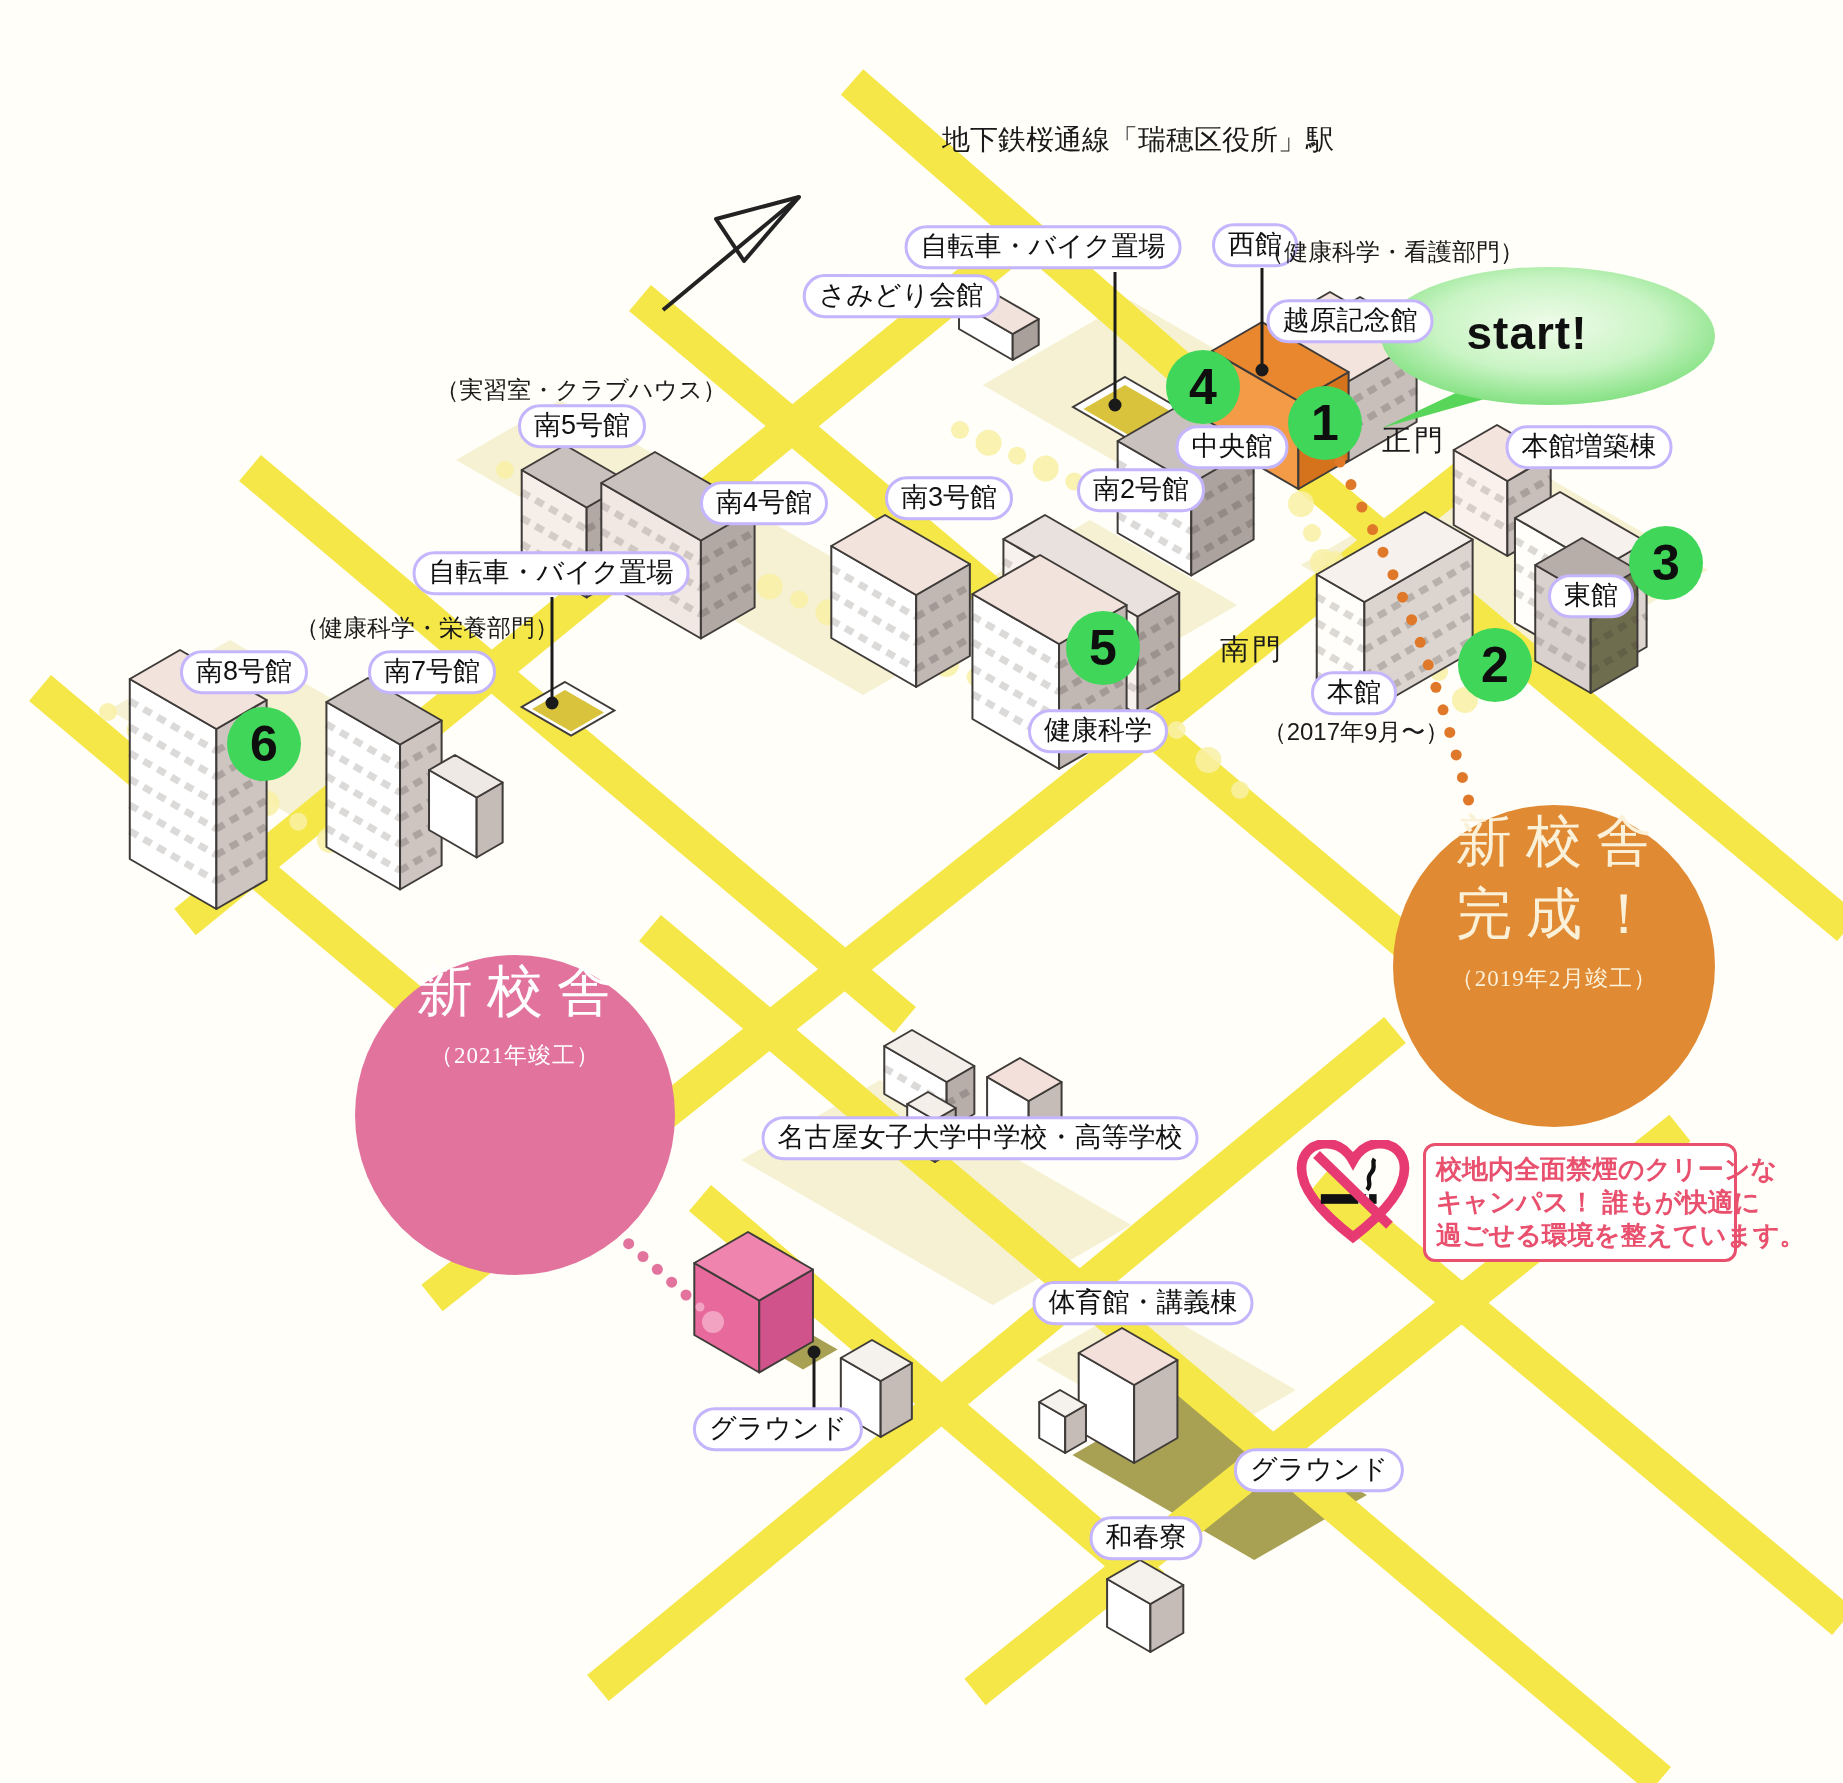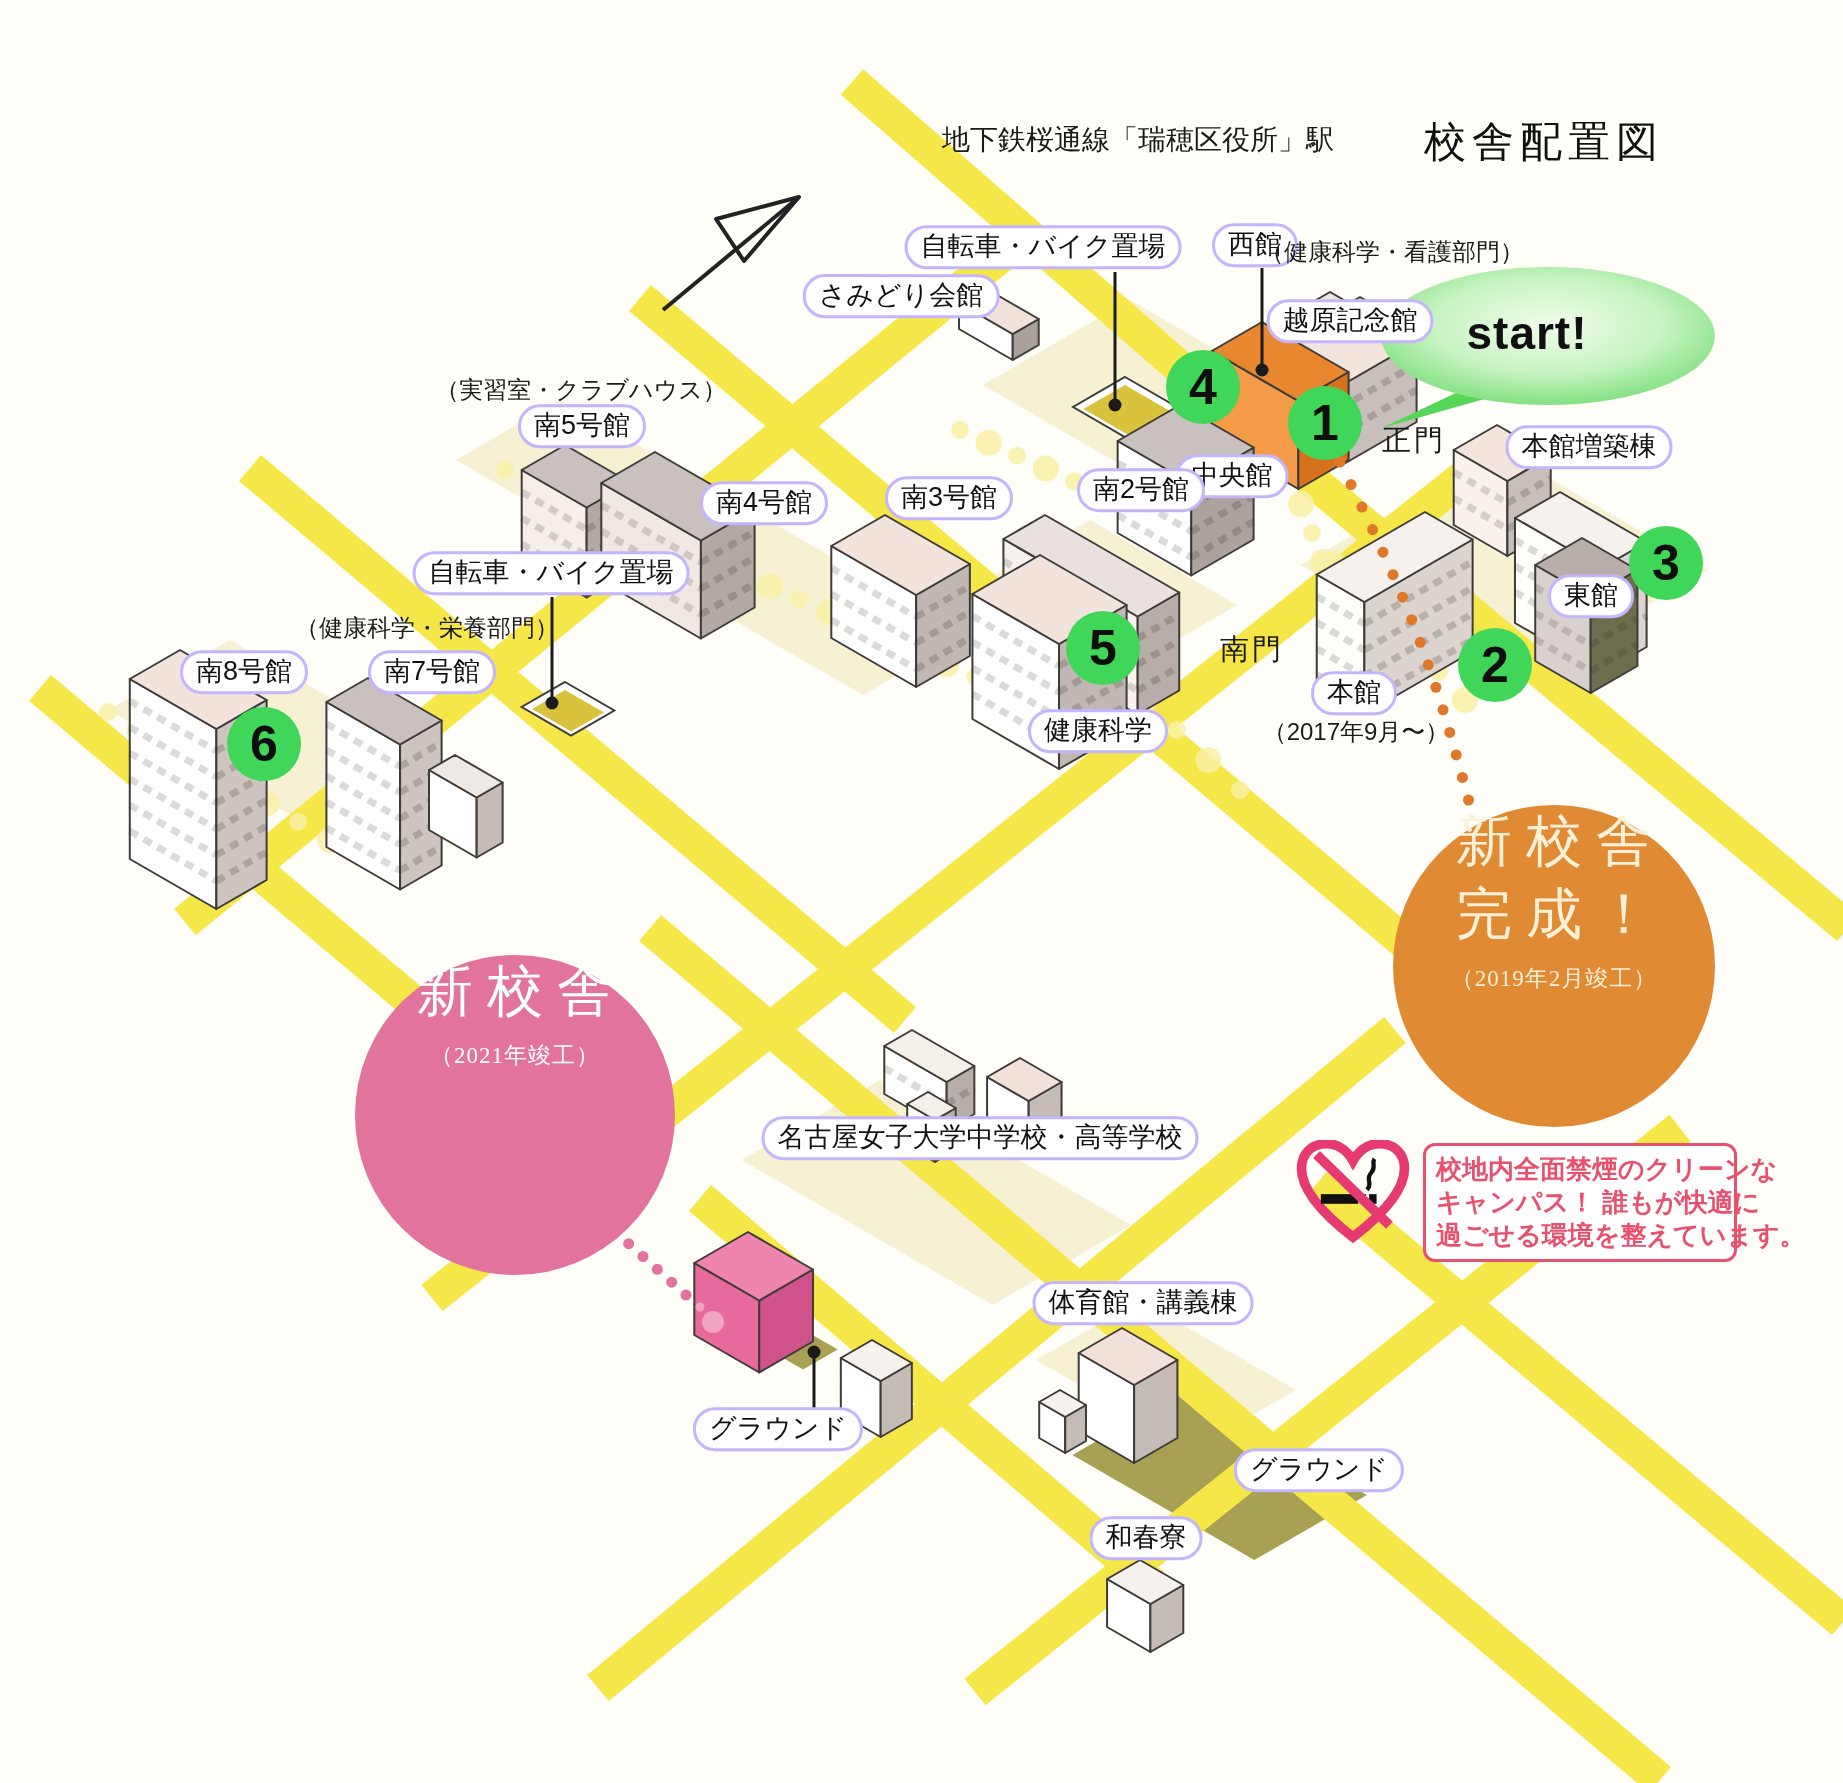--- a/index.html
+++ b/index.html
@@ -389,30 +389,29 @@
           <stop offset="100%" stop-color="#55D455"></stop>
         </radialGradient>
       </defs>
       <g>
         <polygon points="1462,390 1382,428 1488,398" fill="#58D65A"></polygon>
         <ellipse cx="1548" cy="336" rx="167" ry="69" fill="url(#gb)"></ellipse>
       </g>
     </svg>
 
   <div class="ptext station" style="left:1138px;top:140px;">地下鉄桜通線「瑞穂区役所」駅</div>
-  <div class="maptitle" style="left:1544px;top:142px;">校舎配置図</div>
 
   <div id="start-text">start!</div>
 
   <div class="pill" style="left:1043px;top:247px;">自転車・バイク置場</div>
   <div class="pill" style="left:1255px;top:245px;">西館</div>
   <div class="ptext" style="left:1392px;top:252px;">（健康科学・看護部門）</div>
   <div class="pill" style="left:901px;top:296px;">さみどり会館</div>
   <div class="pill" style="left:1350px;top:321px;">越原記念館</div>
-  <div class="pill" style="left:1232px;top:447px;margin-top:29px;">中央館</div>
+  <div class="pill" style="left:1232px;top:447px;">中央館</div>
   <div class="ptext gate" style="left:1414px;top:441px;">正門</div>
   <div class="pill" style="left:1589px;top:447px;">本館増築棟</div>
   <div class="ptext" style="left:581px;top:390px;">（実習室・クラブハウス）</div>
   <div class="pill" style="left:582px;top:426px;text-align:center;">南5号館</div>
   <div class="pill" style="left:764px;top:503px;">南4号館</div>
   <div class="pill" style="left:949px;top:498px;">南3号館</div>
   <div class="pill" style="left:1141px;top:490px;">南2号館</div>
   <div class="pill" style="left:1591px;top:596px;">東館</div>
   <div class="ptext gate" style="left:1252px;top:650px;">南門</div>
   <div class="pill" style="left:1354px;top:693px;">本館</div>

